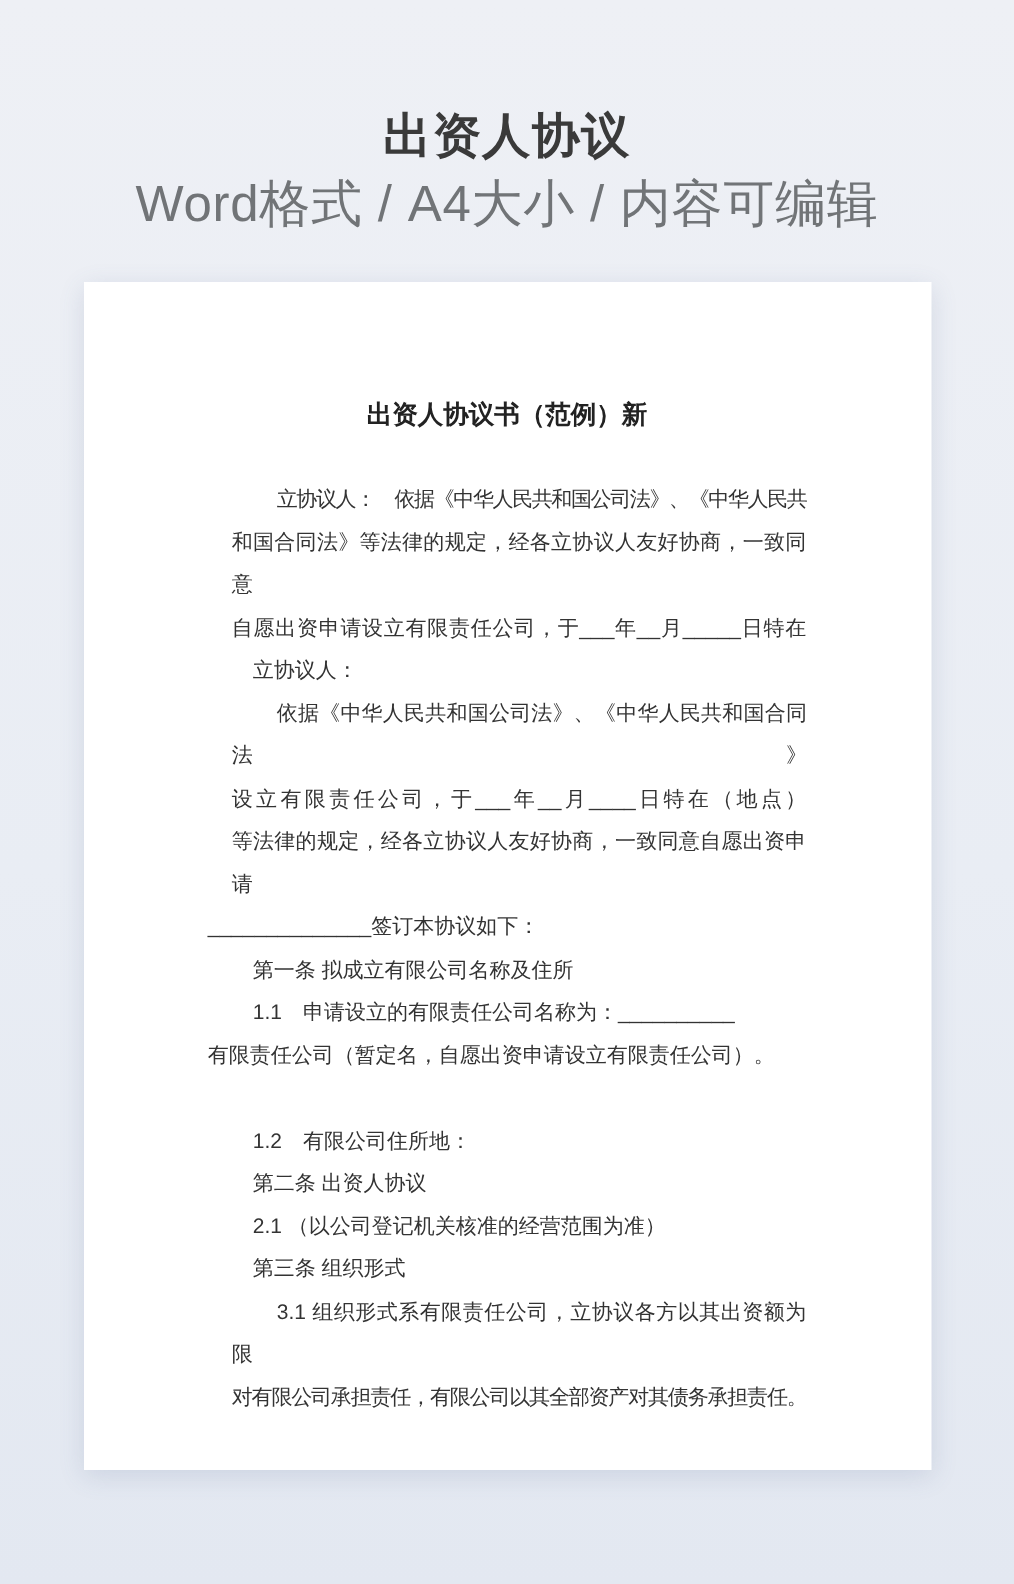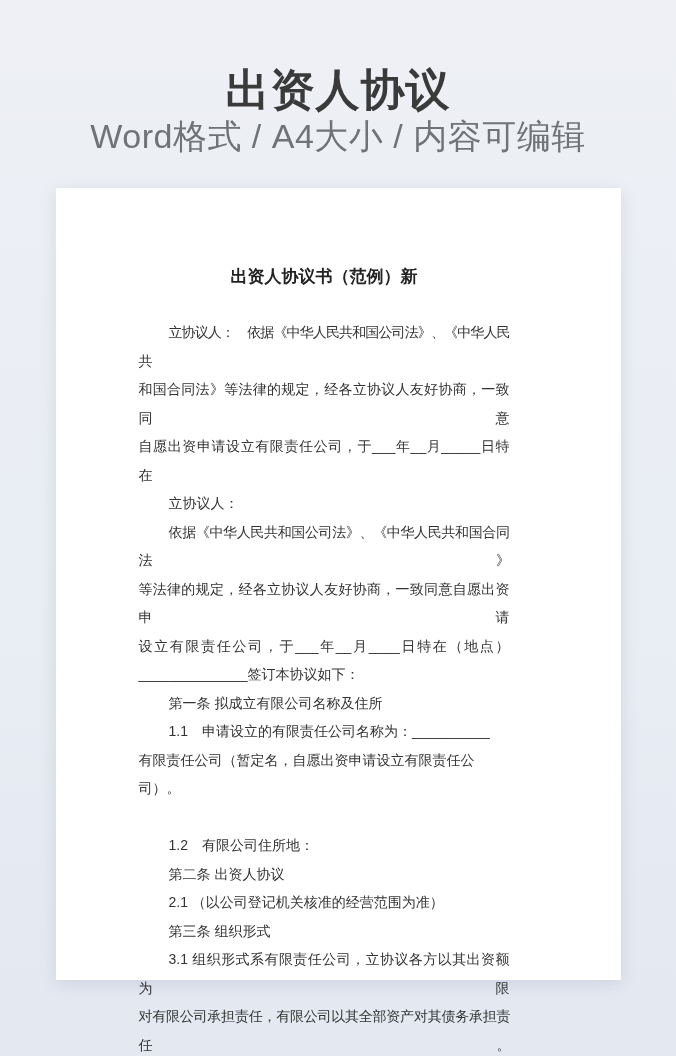--- a/index.html
+++ b/index.html
@@ -16,81 +16,81 @@
   body{
     width:676px;height:1056px;
     background:linear-gradient(180deg,var(--bg-top) 0%,var(--bg-mid) 55%,var(--bg-bottom) 100%);
     font-family:"Liberation Sans","DejaVu Sans",sans-serif;
     overflow:hidden;
   }
   .stage{width:676px;height:1056px;position:relative;}
   .header{padding-top:64px;text-align:center;}
   .header-title{
     margin:0;
-    font-size:44px;line-height:52px;
+    font-size:32px;line-height:52px;
     font-weight:900;
     color:var(--header-title);
     letter-spacing:1px;
   }
   .header-subtitle{
     margin-top:3px;
     font-size:34px;line-height:34px;
     color:var(--header-subtitle);
     letter-spacing:0.5px;
   }
   .page{
     width:565px;height:792px;
     margin:35px auto 0 auto;
     background:var(--page);
     box-shadow:0 4px 16px rgba(80,100,140,0.16);
     box-sizing:border-box;
-    padding:76px 111px 0 83px;
+    padding:76px 83px 0 83px;
   }
   .doc-title{
     margin:0;
     text-align:center;
     font-size:17px;line-height:26px;
     font-weight:bold;
     color:var(--doc-title);
   }
   .doc-body{
     margin-top:28px;
     font-size:14px;
     color:var(--body-text);
   }
   .doc-line{
     min-height:28.5px;
     line-height:28.5px;
     text-align:left;
     word-break:break-all;
   }
   .doc-line.indent{text-indent:30px;}
-  .doc-line.fill{text-align:justify;text-align-last:justify;}
+  .doc-line.fill{text-align:justify;text-align-last:justify;margin-left:16px;}
   .doc-line.t1{letter-spacing:-0.5px;}
   .doc-line.t2{letter-spacing:-1px;}
 </style>
 </head>
 <body>
 
 <div class="stage">
   <header class="header">
     <h1 class="header-title">出资人协议</h1>
     <div class="header-subtitle">Word格式 / A4大小 / 内容可编辑</div>
   </header>
 
   <div class="page">
     <h2 class="doc-title">出资人协议书（范例）新</h2>
     <div class="doc-body">
         <div class="doc-line indent fill t2">立协议人：　依据《中华人民共和国公司法》、《中华人民共</div>
         <div class="doc-line fill">和国合同法》等法律的规定，经各立协议人友好协商，一致同意</div>
         <div class="doc-line fill">自愿出资申请设立有限责任公司，于___年__月_____日特在</div>
         <div class="doc-line indent">立协议人：</div>
         <div class="doc-line indent fill t1">依据《中华人民共和国公司法》、《中华人民共和国合同法》</div>
+        <div class="doc-line fill">设立有限责任公司，于___年__月____日特在（地点）</div>
         <div class="doc-line fill">等法律的规定，经各立协议人友好协商，一致同意自愿出资申请</div>
-        <div class="doc-line fill">设立有限责任公司，于___年__月____日特在（地点）</div>
         <div class="doc-line">______________签订本协议如下：</div>
         <div class="doc-line indent">第一条 拟成立有限公司名称及住所</div>
         <div class="doc-line indent">1.1　申请设立的有限责任公司名称为：__________</div>
         <div class="doc-line">有限责任公司（暂定名，自愿出资申请设立有限责任公司）。</div>
         <div class="doc-line blank"></div>
         <div class="doc-line indent">1.2　有限公司住所地：</div>
         <div class="doc-line indent">第二条 出资人协议</div>
         <div class="doc-line indent">2.1 （以公司登记机关核准的经营范围为准）</div>
         <div class="doc-line indent">第三条 组织形式</div>
         <div class="doc-line indent fill">3.1 组织形式系有限责任公司，立协议各方以其出资额为限</div>

